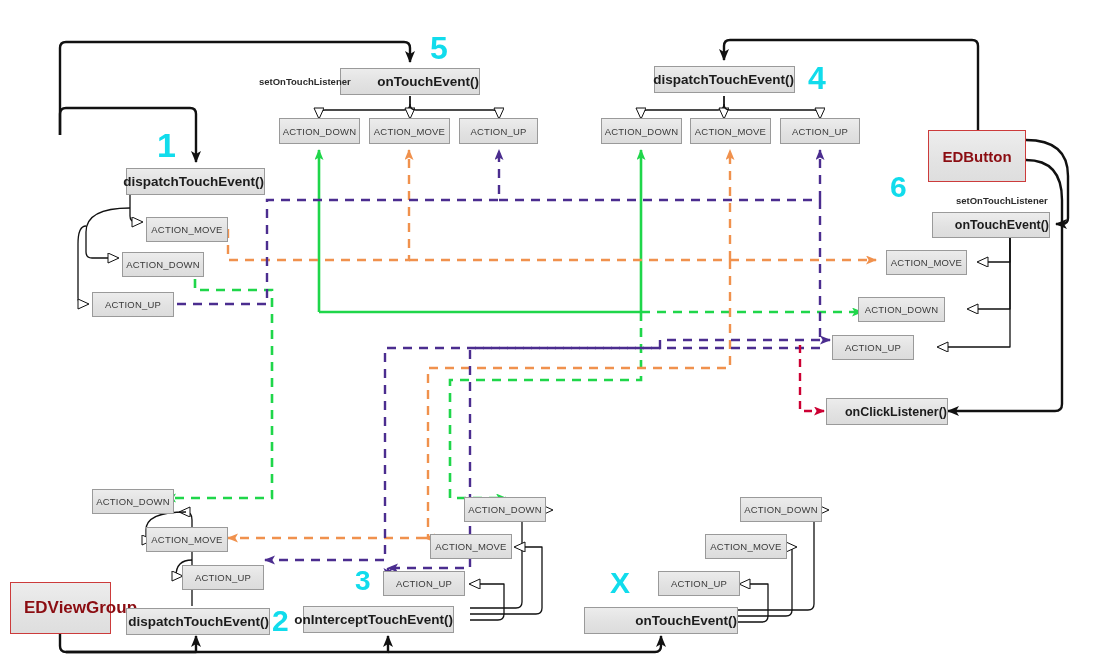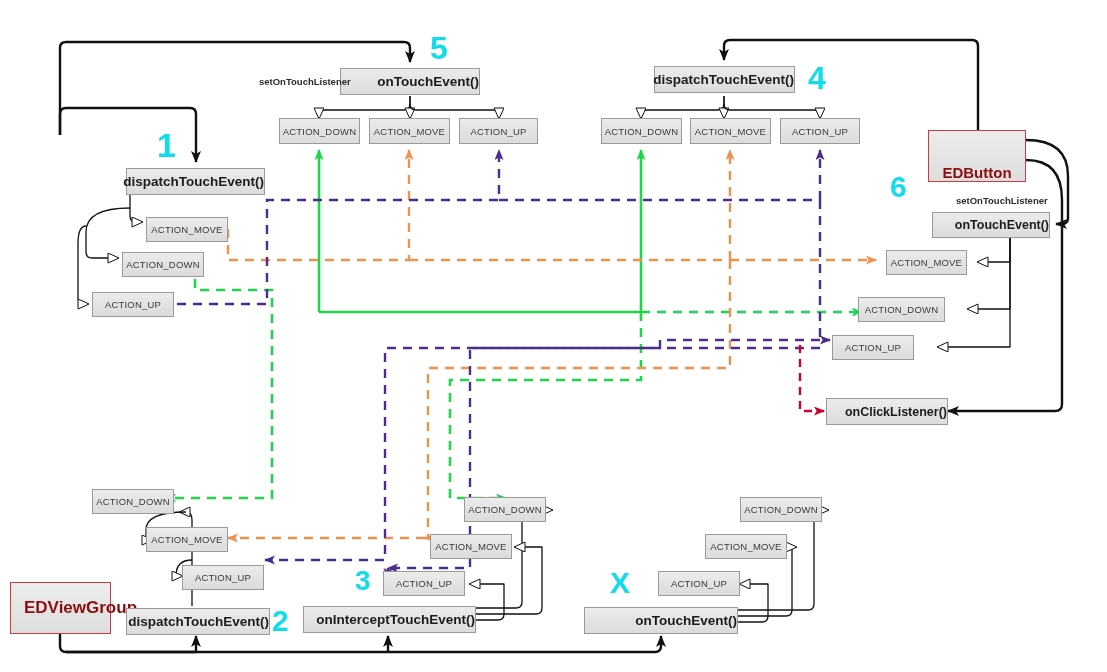--- a/index.html
+++ b/index.html
@@ -126,21 +126,21 @@
 
     <g fill="none" stroke="#cc0033" stroke-width="2.4" stroke-dasharray="8,6">
       <path d="M800,345 L800,411 L824,411" marker-end="url(#ar)"></path>
     </g>
   </svg>
 
 
   <div class="node cls" style="left:10px;top:582px;width:101px;height:52px;font-size:17px;padding-left:40px;">
     <span>EDViewGroup</span>
   </div>
-  <div class="node cls" style="left:928px;top:130px;width:98px;height:52px;align-items:flex-end;">
+  <div class="node cls" style="left:928px;top:130px;width:98px;height:52px;">
     <span>EDButton</span>
   </div>
 
   <div class="node method" style="left:126px;top:168px;width:139px;height:27px;">
     <span>dispatchTouchEvent()</span>
   </div>
   <div class="node method" style="left:340px;top:68px;width:140px;height:27px;">
     <span>onTouchEvent()</span>
   </div>
   <div class="node method" style="left:654px;top:66px;width:141px;height:27px;">
@@ -148,21 +148,21 @@
   </div>
   <div class="node method" style="left:932px;top:212px;width:118px;height:26px;font-size:12.5px;">
     <span>onTouchEvent()</span>
   </div>
   <div class="node method" style="left:826px;top:398px;width:122px;height:27px;font-size:12.5px;">
     <span>onClickListener()</span>
   </div>
   <div class="node method" style="left:126px;top:608px;width:144px;height:27px;">
     <span>dispatchTouchEvent()</span>
   </div>
-  <div class="node method" style="left:303px;top:606px;width:173px;height:27px;">
+  <div class="node method" style="left:303px;top:606px;width:151px;height:27px;">
     <span>onInterceptTouchEvent()</span>
   </div>
   <div class="node method" style="left:584px;top:607px;width:154px;height:27px;">
     <span>onTouchEvent()</span>
   </div>
 
   <div class="node action" style="left:279px;top:118px;width:81px;height:26px;">
     <span>ACTION_DOWN</span>
   </div>
   <div class="node action" style="left:369px;top:118px;width:81px;height:26px;">

